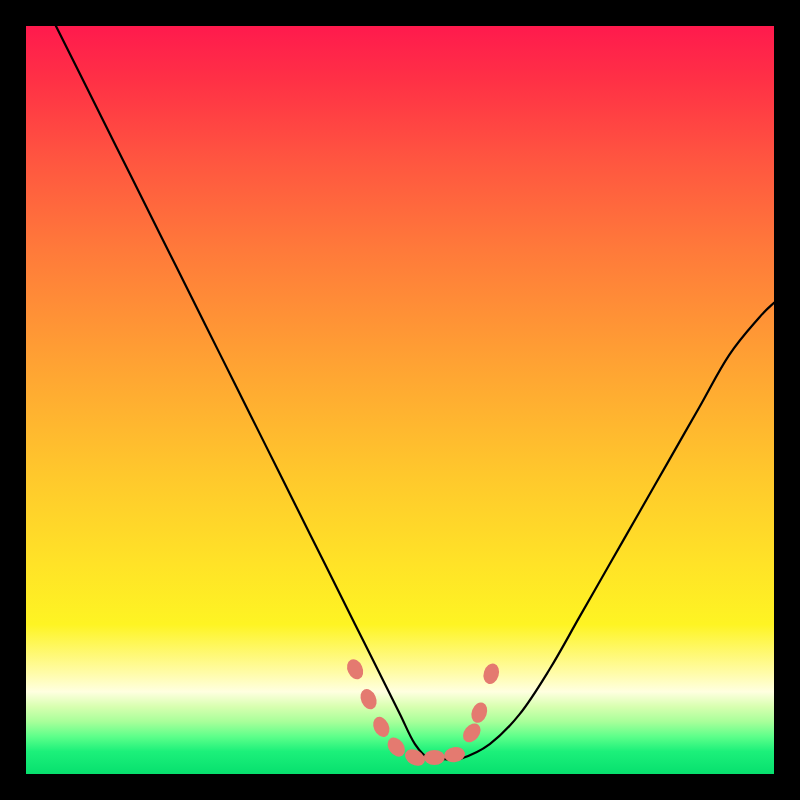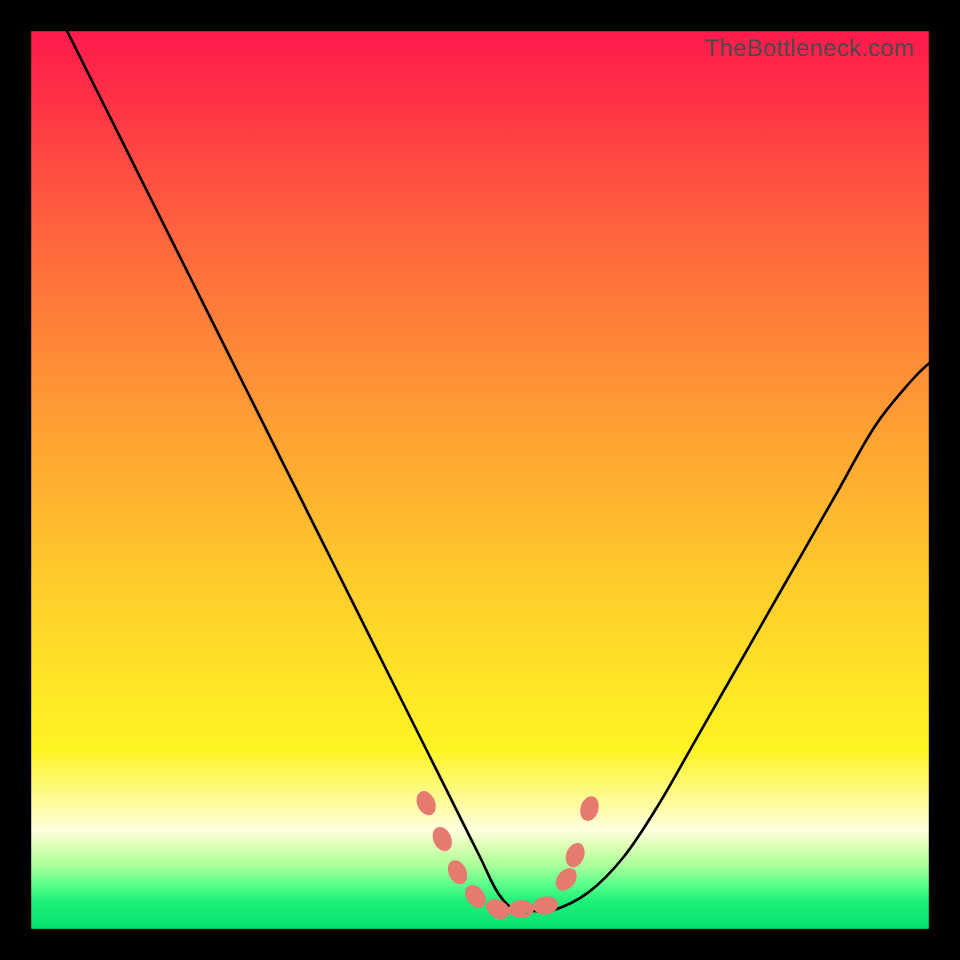--- a/index.html
+++ b/index.html
@@ -72,21 +72,20 @@
     fill: #e47a70;
     stroke: none;
   }
 </style>
 </head>
 <body>
 
 <div class="frame">
   <div class="plot-wrap">
 
-    <span class="watermark">TheBottleneck.com</span>
 
     <svg class="curve-layer" viewBox="0 0 748 748" preserveAspectRatio="none">
       <path id="bottleneck-curve" class="curve" d="M 29.92 0.00 C 35.41 10.97, 48.87 37.90, 59.84 59.84 C 70.81 81.78, 78.79 97.74, 89.76 119.68 C 100.73 141.62, 108.71 157.58, 119.68 179.52 C 130.65 201.46, 138.63 217.42, 149.60 239.36 C 160.57 261.30, 168.55 277.26, 179.52 299.20 C 190.49 321.14, 198.47 337.10, 209.44 359.04 C 220.41 380.98, 228.39 396.94, 239.36 418.88 C 250.33 440.82, 258.31 456.78, 269.28 478.72 C 280.25 500.66, 288.23 516.62, 299.20 538.56 C 310.17 560.50, 320.89 581.94, 329.12 598.40 C 337.35 614.86, 338.59 617.35, 344.08 628.32 C 349.57 639.29, 353.55 647.27, 359.04 658.24 C 364.53 669.21, 368.51 677.19, 374.00 688.16 C 379.49 699.13, 383.47 709.85, 388.96 718.08 C 394.45 726.31, 398.43 730.30, 403.92 733.04 C 409.41 735.78, 413.39 733.04, 418.88 733.04 C 424.37 733.04, 425.61 735.78, 433.84 733.04 C 442.07 730.30, 452.79 726.31, 463.76 718.08 C 474.73 709.85, 482.71 701.87, 493.68 688.16 C 504.65 674.45, 512.63 661.11, 523.60 643.28 C 534.57 625.45, 542.55 610.12, 553.52 590.92 C 564.49 571.72, 572.47 557.76, 583.44 538.56 C 594.41 519.36, 602.39 505.40, 613.36 486.20 C 624.33 467.00, 632.31 453.04, 643.28 433.84 C 654.25 414.64, 662.23 400.68, 673.20 381.48 C 684.17 362.28, 692.15 345.58, 703.12 329.12 C 714.09 312.66, 724.81 301.32, 733.04 291.72 C 741.27 282.12, 745.26 279.50, 748.00 276.76"></path>
       <g id="marker-group">
           <ellipse class="marker" cx="329.12" cy="643.28" rx="7.5" ry="10.5" transform="rotate(155.8 329.12 643.28)"></ellipse>
           <ellipse class="marker" cx="342.58" cy="673.20" rx="7.5" ry="10.5" transform="rotate(155.8 342.58 673.20)"></ellipse>
           <ellipse class="marker" cx="355.30" cy="700.88" rx="7.5" ry="10.5" transform="rotate(155.3 355.30 700.88)"></ellipse>
           <ellipse class="marker" cx="370.26" cy="721.07" rx="7.5" ry="10.5" transform="rotate(143.5 370.26 721.07)"></ellipse>
           <ellipse class="marker" cx="388.96" cy="731.54" rx="7.5" ry="10.5" transform="rotate(119.2 388.96 731.54)"></ellipse>
           <ellipse class="marker" cx="408.41" cy="731.54" rx="7.5" ry="10.5" transform="rotate(90.0 408.41 731.54)"></ellipse>

